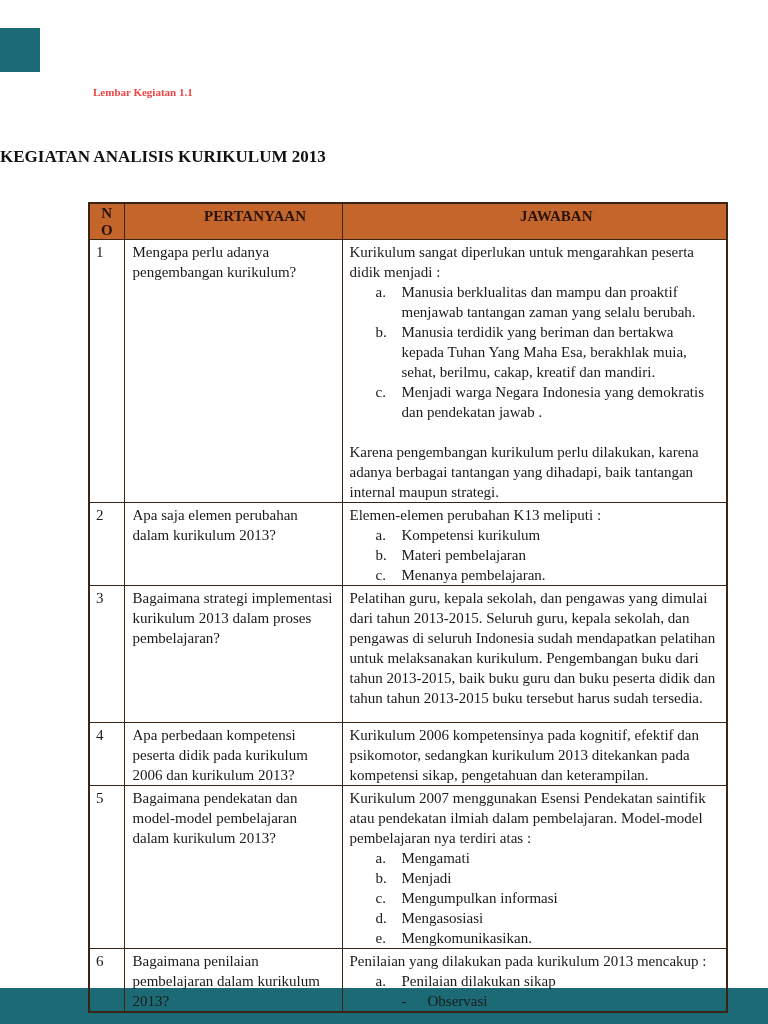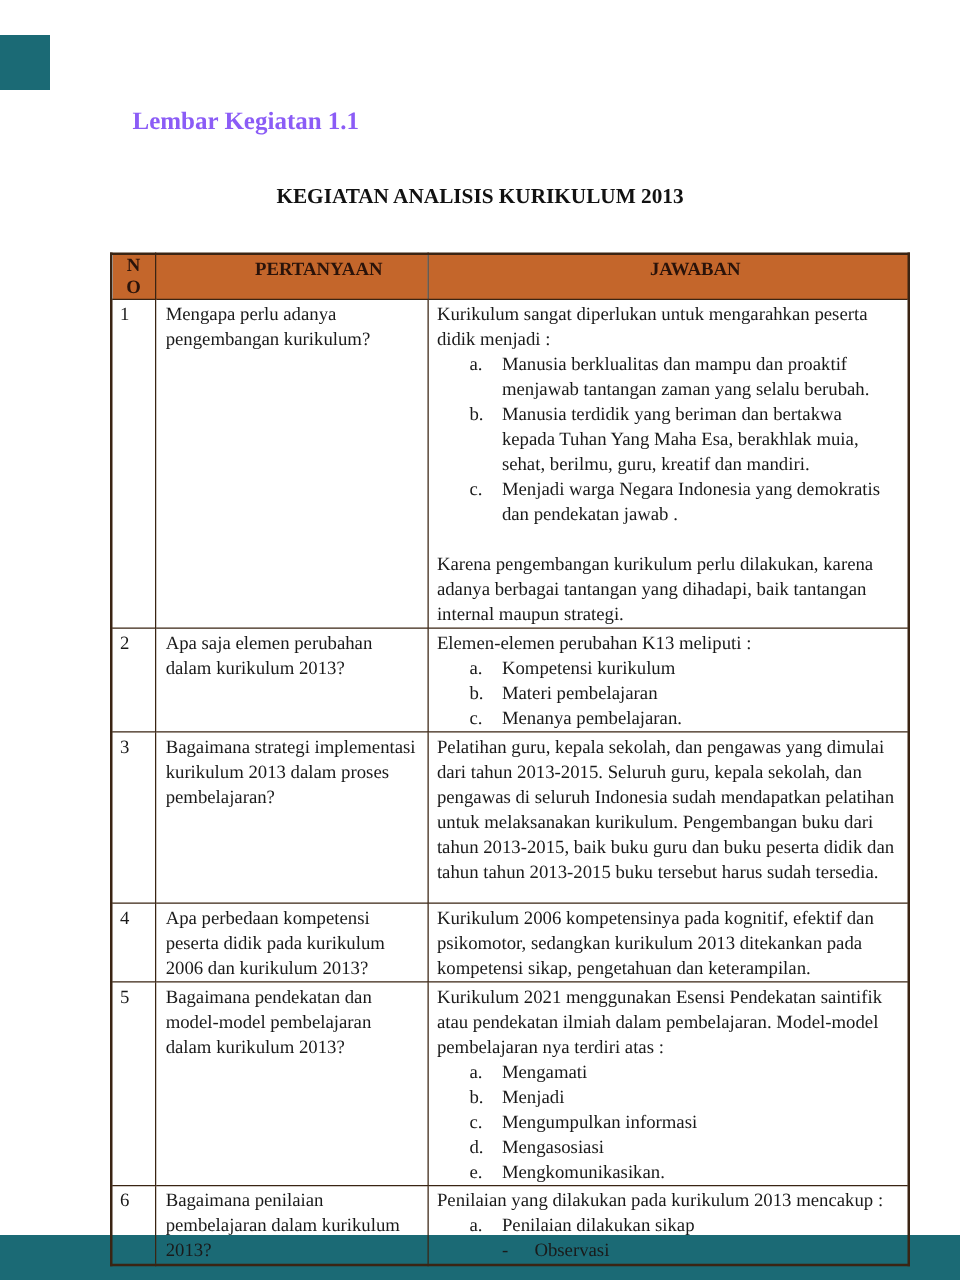--- a/index.html
+++ b/index.html
@@ -21,26 +21,26 @@
   }
   .corner-accent{
     position:absolute;left:0;top:28px;width:40px;height:44px;
     background:var(--teal);
   }
   .bottom-bar{
     position:absolute;left:0;top:988px;width:768px;height:36px;
     background:var(--teal);
   }
   .doc-heading{
-    position:absolute;left:106px;top:86px;
-    font-size:20px;font-weight:bold;color:#8b5cf6;
+    position:absolute;left:93px;top:86px;
+    font-size:11px;font-weight:bold;color:#ef4444;
   }
   .doc-title{
     position:absolute;left:0;top:147px;width:768px;
-    text-align:center;font-size:17px;font-weight:bold;color:#111;
+    text-align:left;font-size:17px;font-weight:bold;color:#111;
   }
   table.qa{
     position:absolute;left:88px;top:202px;
     width:638px;
     border-collapse:collapse;
     table-layout:fixed;
     font-size:15px;line-height:20px;
   }
   table.qa td, table.qa th{
     border:1.5px solid var(--border);
@@ -104,21 +104,21 @@
       <th class="th-text">JAWABAN</th>
     </tr>
   </thead>
   <tbody>
       <tr>
         <td class="no-cell">1</td>
         <td class="q-cell">Mengapa perlu adanya pengembangan kurikulum?</td>
         <td class="a-cell">
           <div class="ans-p">Kurikulum sangat diperlukan untuk mengarahkan peserta didik menjadi :</div>
           <div class="ans-li lvl1"><span class="marker">a.</span><span>Manusia berklualitas dan mampu dan proaktif menjawab tantangan zaman yang selalu berubah.</span></div>
-          <div class="ans-li lvl1"><span class="marker">b.</span><span>Manusia terdidik yang beriman dan bertakwa kepada Tuhan Yang Maha Esa, berakhlak muia, sehat, berilmu, guru, kreatif dan mandiri.</span></div>
+          <div class="ans-li lvl1"><span class="marker">b.</span><span>Manusia terdidik yang beriman dan bertakwa kepada Tuhan Yang Maha Esa, berakhlak muia, sehat, berilmu, cakap, kreatif dan mandiri.</span></div>
           <div class="ans-li lvl1"><span class="marker">c.</span><span>Menjadi warga Negara Indonesia yang demokratis dan pendekatan jawab .</span></div>
           <div class="spacer"></div>
           <div class="ans-p">Karena pengembangan kurikulum perlu dilakukan, karena adanya berbagai tantangan yang dihadapi, baik tantangan internal maupun strategi.</div>
         </td>
       </tr>
       <tr>
         <td class="no-cell">2</td>
         <td class="q-cell">Apa saja elemen perubahan dalam kurikulum  2013?</td>
         <td class="a-cell">
           <div class="ans-p">Elemen-elemen perubahan K13 meliputi :</div>
@@ -138,21 +138,21 @@
         <td class="no-cell">4</td>
         <td class="q-cell">Apa perbedaan kompetensi peserta didik pada kurikulum 2006 dan kurikulum 2013?</td>
         <td class="a-cell">
           <div class="ans-p">Kurikulum 2006 kompetensinya pada kognitif, efektif dan psikomotor, sedangkan kurikulum 2013 ditekankan pada kompetensi sikap, pengetahuan dan keterampilan.</div>
         </td>
       </tr>
       <tr>
         <td class="no-cell">5</td>
         <td class="q-cell">Bagaimana pendekatan dan model-model pembelajaran dalam kurikulum 2013?</td>
         <td class="a-cell">
-          <div class="ans-p">Kurikulum 2021 menggunakan Esensi Pendekatan saintifik atau pendekatan ilmiah dalam pembelajaran. Model-model pembelajaran nya terdiri atas :</div>
+          <div class="ans-p">Kurikulum 2007 menggunakan Esensi Pendekatan saintifik atau pendekatan ilmiah dalam pembelajaran. Model-model pembelajaran nya terdiri atas :</div>
           <div class="ans-li lvl1"><span class="marker">a.</span><span>Mengamati</span></div>
           <div class="ans-li lvl1"><span class="marker">b.</span><span>Menjadi</span></div>
           <div class="ans-li lvl1"><span class="marker">c.</span><span>Mengumpulkan informasi</span></div>
           <div class="ans-li lvl1"><span class="marker">d.</span><span>Mengasosiasi</span></div>
           <div class="ans-li lvl1"><span class="marker">e.</span><span>Mengkomunikasikan.</span></div>
         </td>
       </tr>
       <tr>
         <td class="no-cell">6</td>
         <td class="q-cell">Bagaimana penilaian pembelajaran dalam kurikulum 2013?</td>

